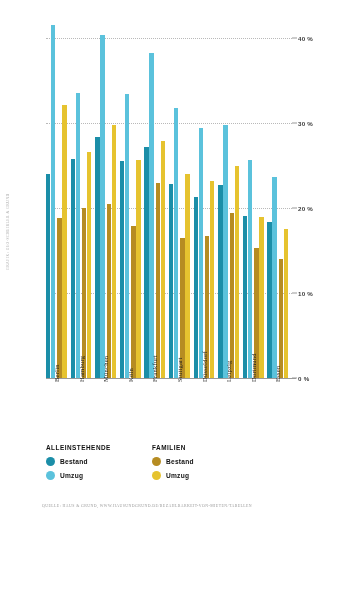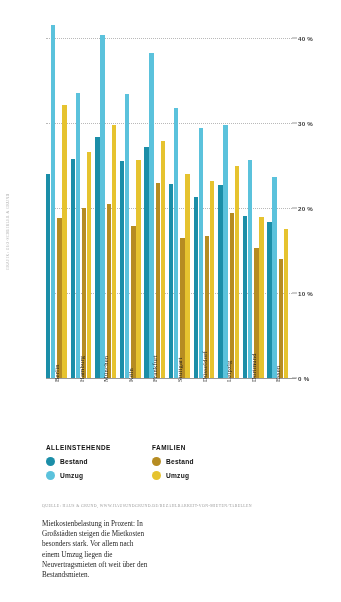--- a/index.html
+++ b/index.html
@@ -275,21 +275,20 @@
         </div>
         <div class="legrow">
           <span class="legdot" style="background: rgb(230, 195, 47);"></span>
           <span class="legtext">Umzug</span>
         </div>
       </div>
     </div>
 
   <div class="source">QUELLE: HAUS &amp; GRUND, WWW.HAUSUNDGRUND.DE/BEZAHLBARKEIT-VON-MIETEN/TABELLEN</div>
 
-  <div class="caption">Mietkostenbelastung in Prozent: In Großstädten steigen die Mietkosten besonders stark. Vor allem nach einem Umzug liegen die Neuvertragsmieten oft weit über den Bestandsmieten.</div>
 
 <div class="xlabel" style="left: 53px;">Berlin</div>
     <div class="xlabel" style="left: 77.6px;">Hamburg</div>
     <div class="xlabel" style="left: 102.2px;">München</div>
     <div class="xlabel" style="left: 126.8px;">Köln</div>
     <div class="xlabel" style="left: 151.4px;">Frankfurt</div>
     <div class="xlabel" style="left: 176px;">Stuttgart</div>
     <div class="xlabel" style="left: 200.6px;">Düsseldorf</div>
     <div class="xlabel" style="left: 225.2px;">Leipzig</div>
     <div class="xlabel" style="left: 249.8px;">Dortmund</div>

